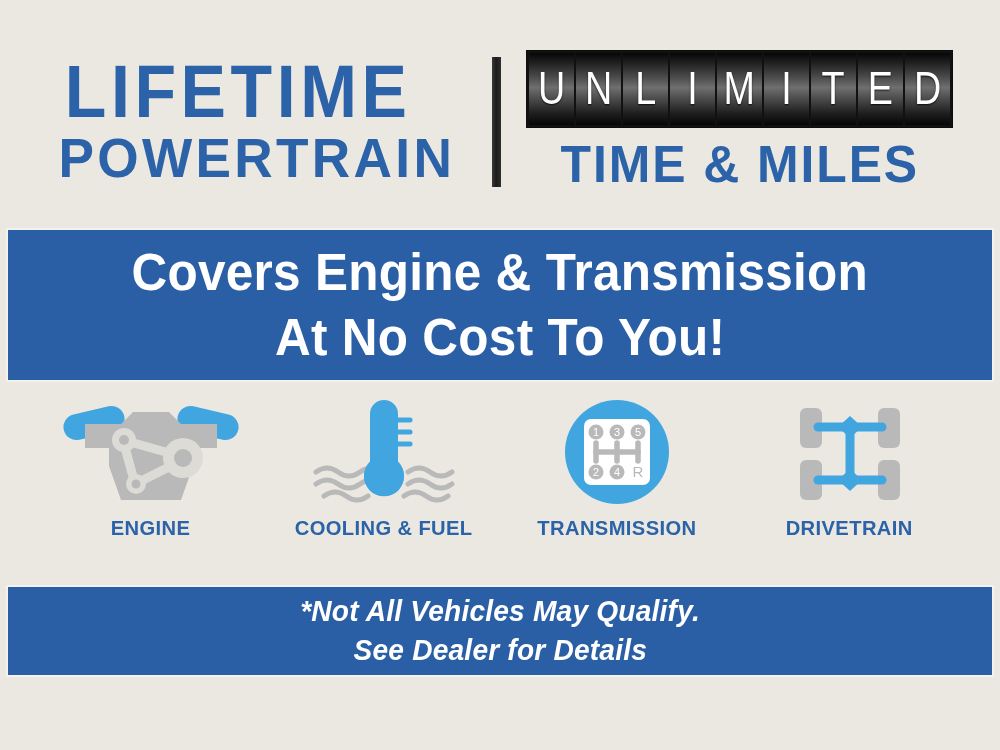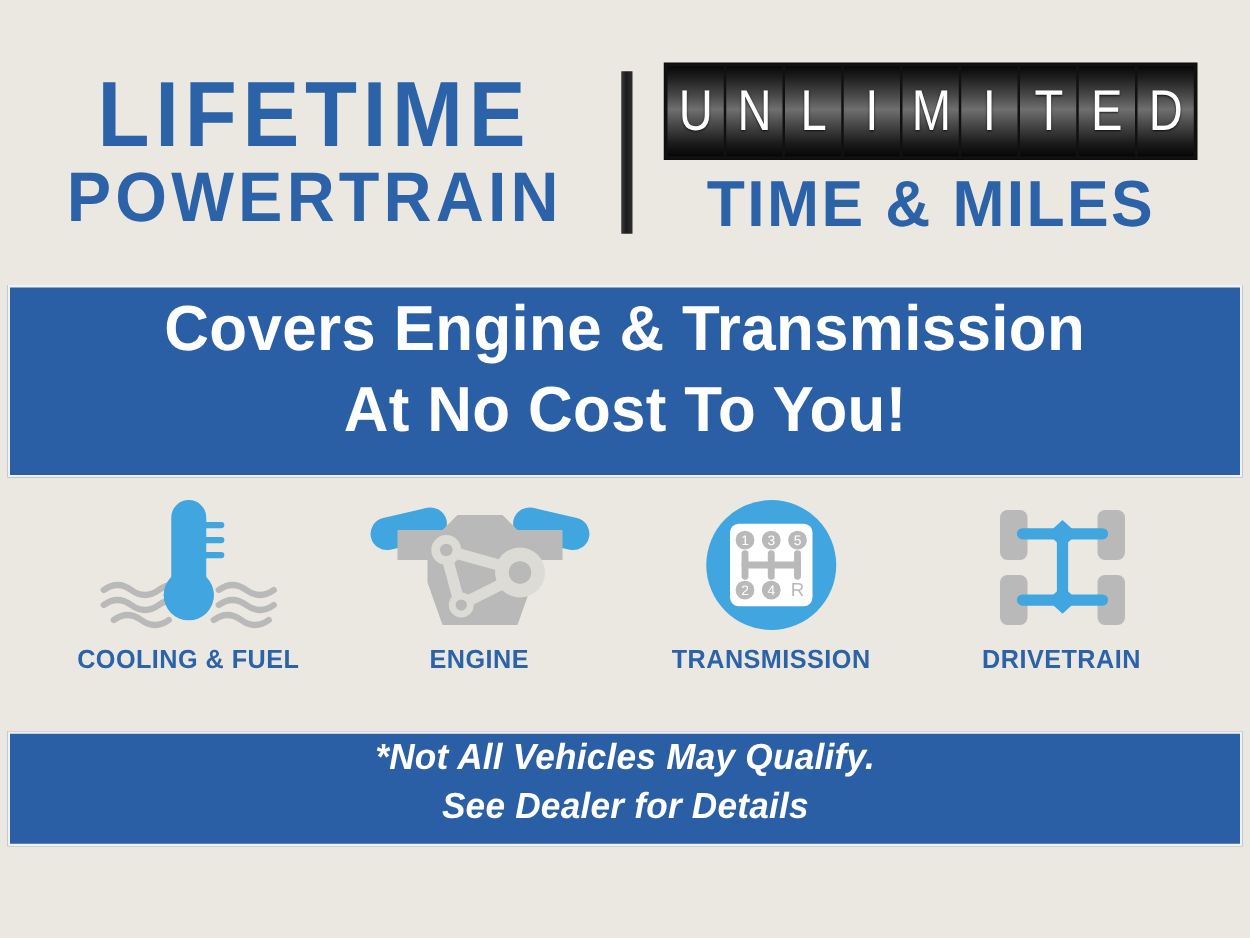--- a/index.html
+++ b/index.html
@@ -30,23 +30,22 @@
     width: 1000px;
     height: 175px;
     display: flex;
     align-items: center;
     justify-content: center;
   }
 
   .header-left {
     display: flex;
     flex-direction: column;
-    align-items: center;
-    justify-content: center;
-    padding-right: 37px;
+    justify-content: center;
+    padding-right: 26px;
   }
 
   .lifetime-word {
     font-family: "Liberation Sans", sans-serif;
     font-weight: bold;
     font-size: 74px;
     line-height: 0.96;
     letter-spacing: 5px;
     color: #2b62a8;
     transform: scaleX(0.92);
@@ -134,20 +133,21 @@
     left: 6px;
     width: 988px;
     background: #2a5fa5;
     border: 2px solid #f3f2ee;
     box-sizing: border-box;
     color: #ffffff;
     text-align: center;
     display: flex;
     flex-direction: column;
     align-items: center;
+    justify-content: center;
   }
 
   .banner-main {
     top: 228px;
     height: 154px;
   }
   .banner-main .line {
     font-family: "Liberation Sans", sans-serif;
     font-weight: bold;
     font-size: 51px;
@@ -262,20 +262,47 @@
     <div class="line">Covers Engine &amp; Transmission</div>
     <div class="line">At No Cost To You!</div>
   </div>
 
   <div class="icon-row">
 
     <div class="icon-cell">
       <div class="icon-art">
         <svg width="180" height="108" viewBox="0 0 180 108" aria-hidden="true">
 
+          <rect x="2" y="10" width="62" height="26" rx="13" fill="#41a5e0" transform="rotate(-13 33 23)"></rect>
+
+          <rect x="116" y="10" width="62" height="26" rx="13" fill="#41a5e0" transform="rotate(13 147 23)"></rect>
+
+          <path d="M24 24 L60 24 L72 12 L108 12 L120 24 L156 24
+                   L156 48 L132 48 L132 66
+                   L120 100 L60 100 L48 66 L48 48 L24 48 Z" fill="#b9b9b9"></path>
+
+          <path d="M62 40 L126 58 L74 84 Z" fill="none" stroke="#dcdbd6" stroke-width="9" stroke-linejoin="round"></path>
+
+          <circle cx="122" cy="58" r="20" fill="#dcdbd6"></circle>
+          <circle cx="122" cy="58" r="9" fill="#b9b9b9"></circle>
+
+          <circle cx="63" cy="40" r="12" fill="#dcdbd6"></circle>
+          <circle cx="63" cy="40" r="5" fill="#b9b9b9"></circle>
+
+          <circle cx="75" cy="84" r="10" fill="#dcdbd6"></circle>
+          <circle cx="75" cy="84" r="4.5" fill="#b9b9b9"></circle>
+        </svg>
+      </div>
+      <div class="icon-label">ENGINE</div>
+    </div>
+
+    <div class="icon-cell">
+      <div class="icon-art">
+        <svg width="180" height="108" viewBox="0 0 180 108" aria-hidden="true">
+
           <g fill="none" stroke="#b9b9b9" stroke-width="5" stroke-linecap="round">
             <path d="M22 72 q11 -8 22 0 t22 0 t22 0"></path>
             <path d="M114 72 q11 -8 22 0 t22 0"></path>
             <path d="M22 84 q11 -8 22 0 t22 0 t22 0"></path>
             <path d="M114 84 q11 -8 22 0 t22 0"></path>
             <path d="M30 96 q11 -8 22 0 t22 0"></path>
             <path d="M110 96 q11 -8 22 0 t22 0"></path>
           </g>
 
           <g stroke="#41a5e0" stroke-width="5" stroke-linecap="round">
@@ -288,47 +315,20 @@
           <circle cx="90" cy="76" r="20" fill="#41a5e0"></circle>
         </svg>
       </div>
       <div class="icon-label">COOLING &amp; FUEL</div>
     </div>
 
     <div class="icon-cell">
       <div class="icon-art">
         <svg width="180" height="108" viewBox="0 0 180 108" aria-hidden="true">
 
-          <rect x="2" y="10" width="62" height="26" rx="13" fill="#41a5e0" transform="rotate(-13 33 23)"></rect>
-
-          <rect x="116" y="10" width="62" height="26" rx="13" fill="#41a5e0" transform="rotate(13 147 23)"></rect>
-
-          <path d="M24 24 L60 24 L72 12 L108 12 L120 24 L156 24
-                   L156 48 L132 48 L132 66
-                   L120 100 L60 100 L48 66 L48 48 L24 48 Z" fill="#b9b9b9"></path>
-
-          <path d="M62 40 L126 58 L74 84 Z" fill="none" stroke="#dcdbd6" stroke-width="9" stroke-linejoin="round"></path>
-
-          <circle cx="122" cy="58" r="20" fill="#dcdbd6"></circle>
-          <circle cx="122" cy="58" r="9" fill="#b9b9b9"></circle>
-
-          <circle cx="63" cy="40" r="12" fill="#dcdbd6"></circle>
-          <circle cx="63" cy="40" r="5" fill="#b9b9b9"></circle>
-
-          <circle cx="75" cy="84" r="10" fill="#dcdbd6"></circle>
-          <circle cx="75" cy="84" r="4.5" fill="#b9b9b9"></circle>
-        </svg>
-      </div>
-      <div class="icon-label">ENGINE</div>
-    </div>
-
-    <div class="icon-cell">
-      <div class="icon-art">
-        <svg width="180" height="108" viewBox="0 0 180 108" aria-hidden="true">
-
           <circle cx="90" cy="52" r="52" fill="#41a5e0"></circle>
 
           <rect x="57" y="19" width="66" height="66" rx="7" fill="#ffffff"></rect>
 
           <g stroke="#b9b9b9" stroke-width="5.5" stroke-linecap="round">
             <line x1="69" y1="43" x2="69" y2="61"></line>
             <line x1="90" y1="43" x2="90" y2="61"></line>
             <line x1="111" y1="43" x2="111" y2="61"></line>
             <line x1="69" y1="52" x2="111" y2="52"></line>
           </g>

